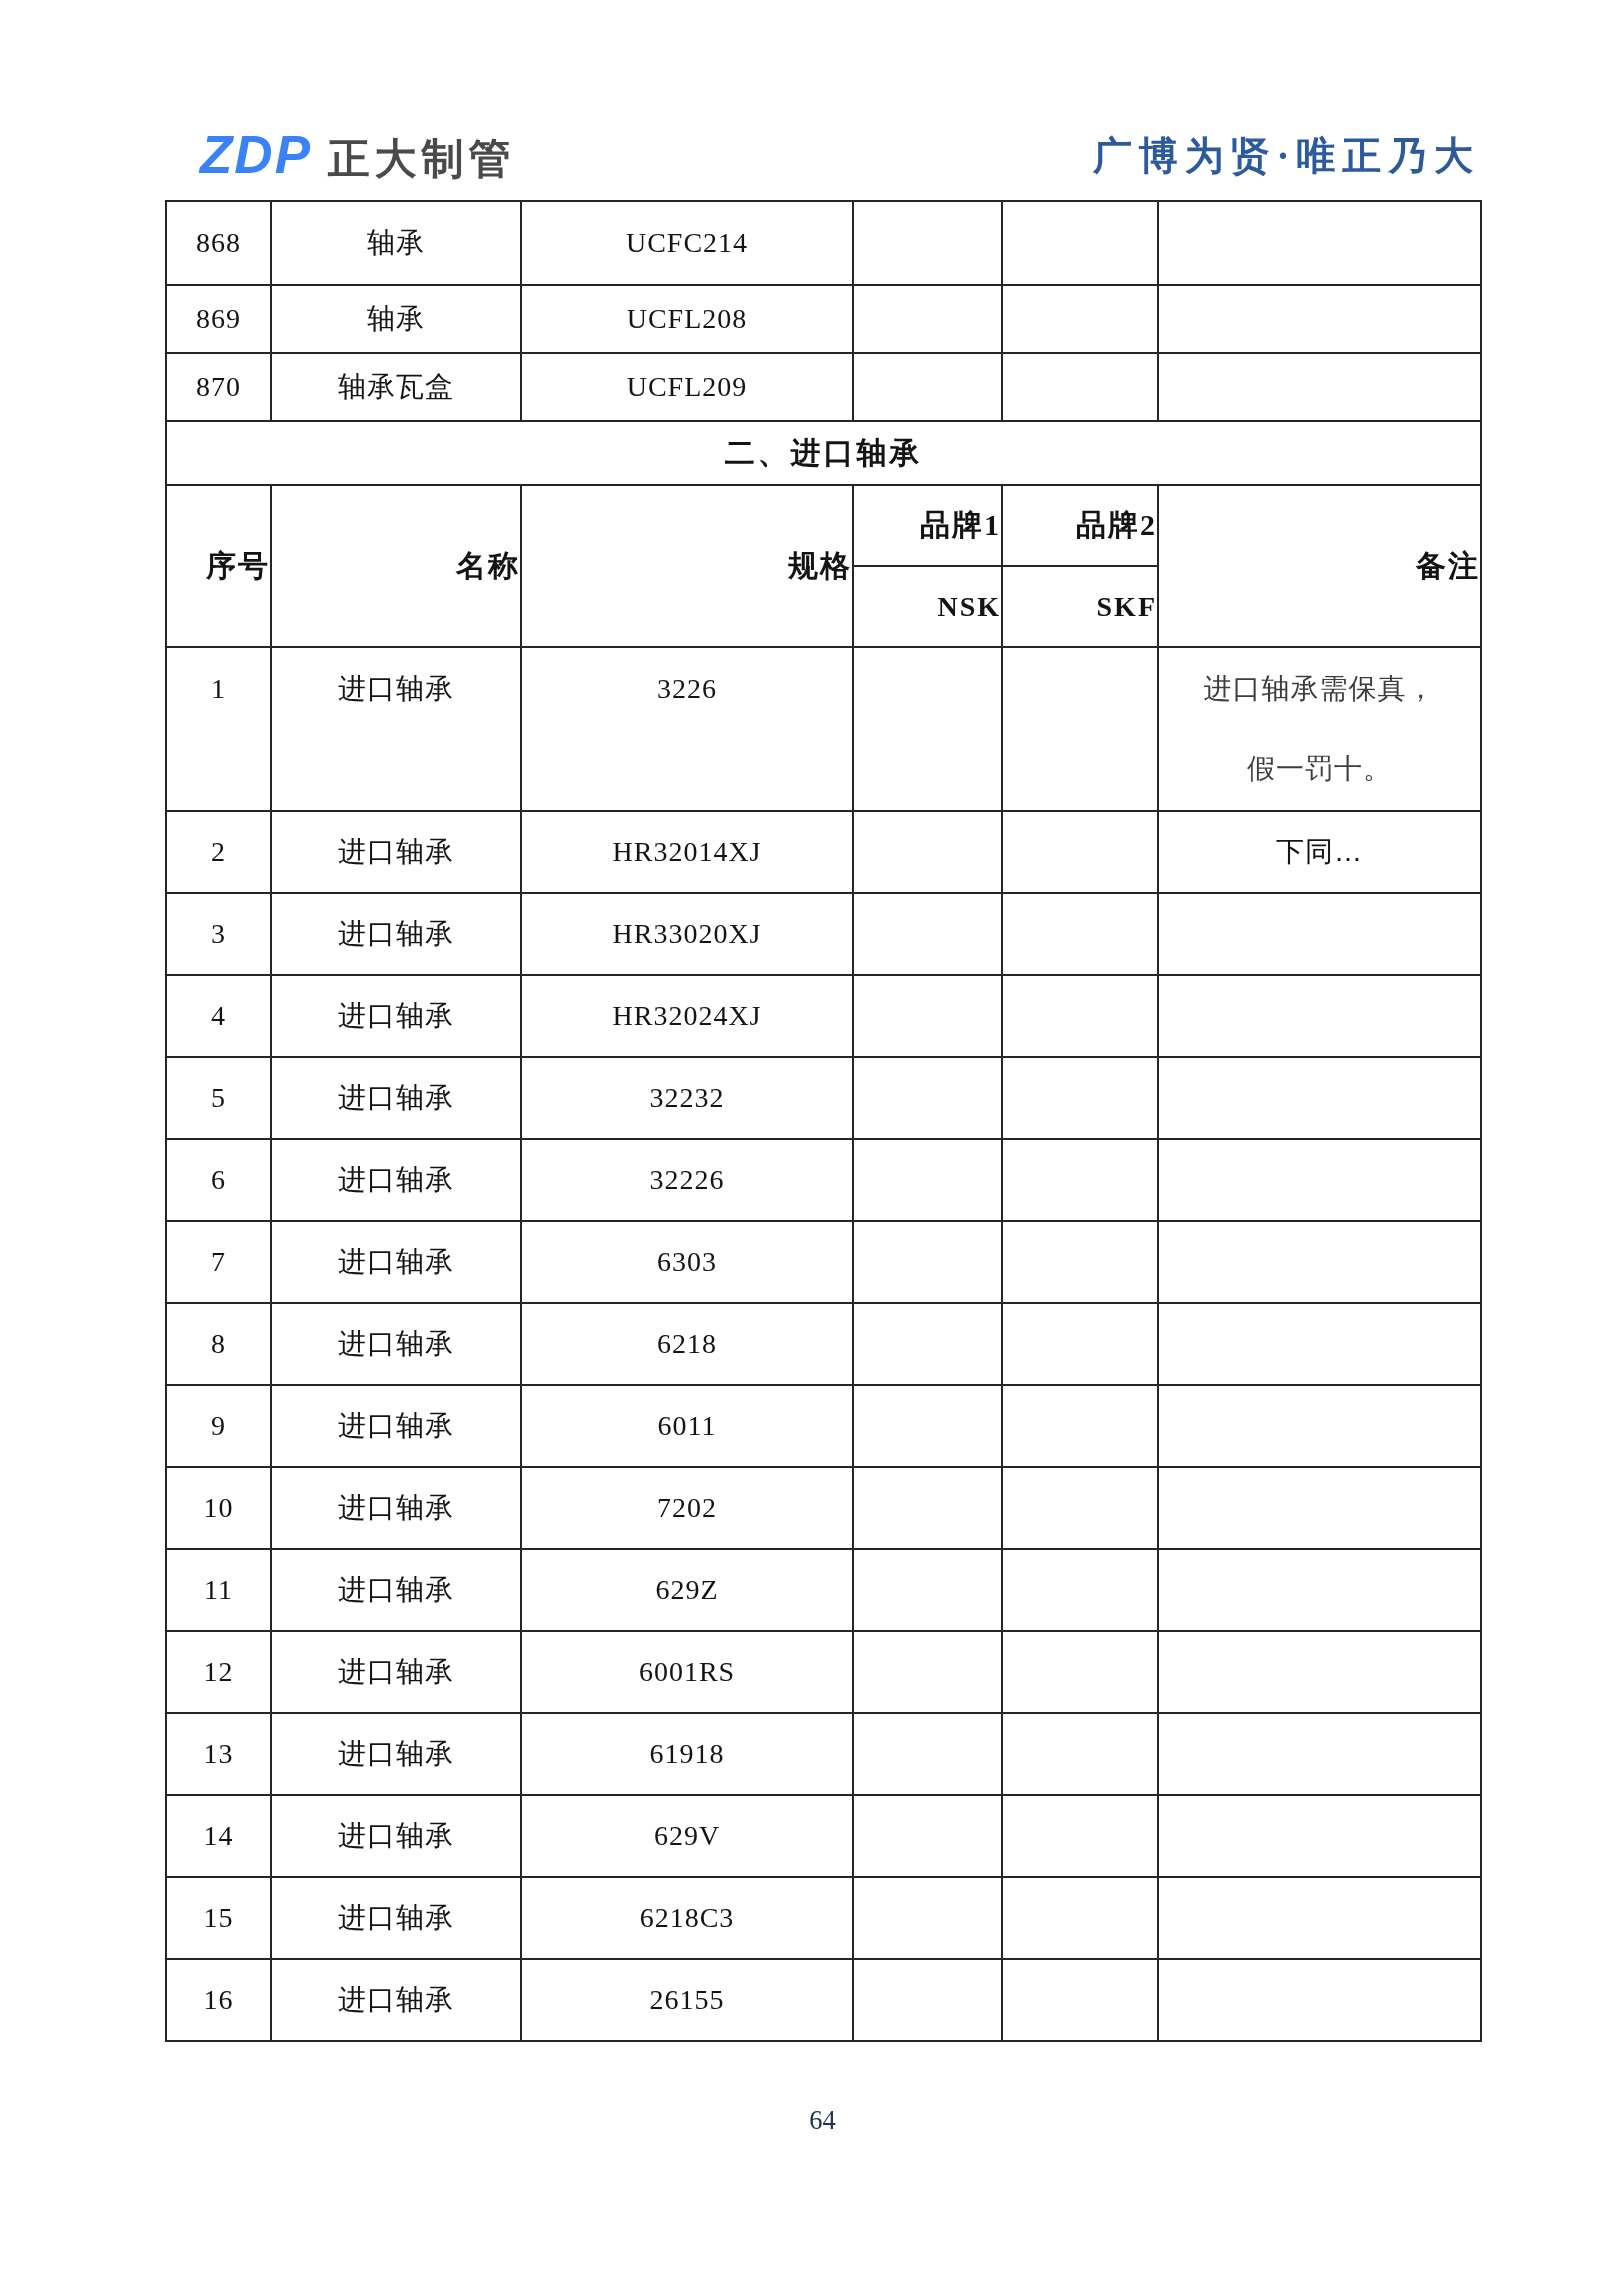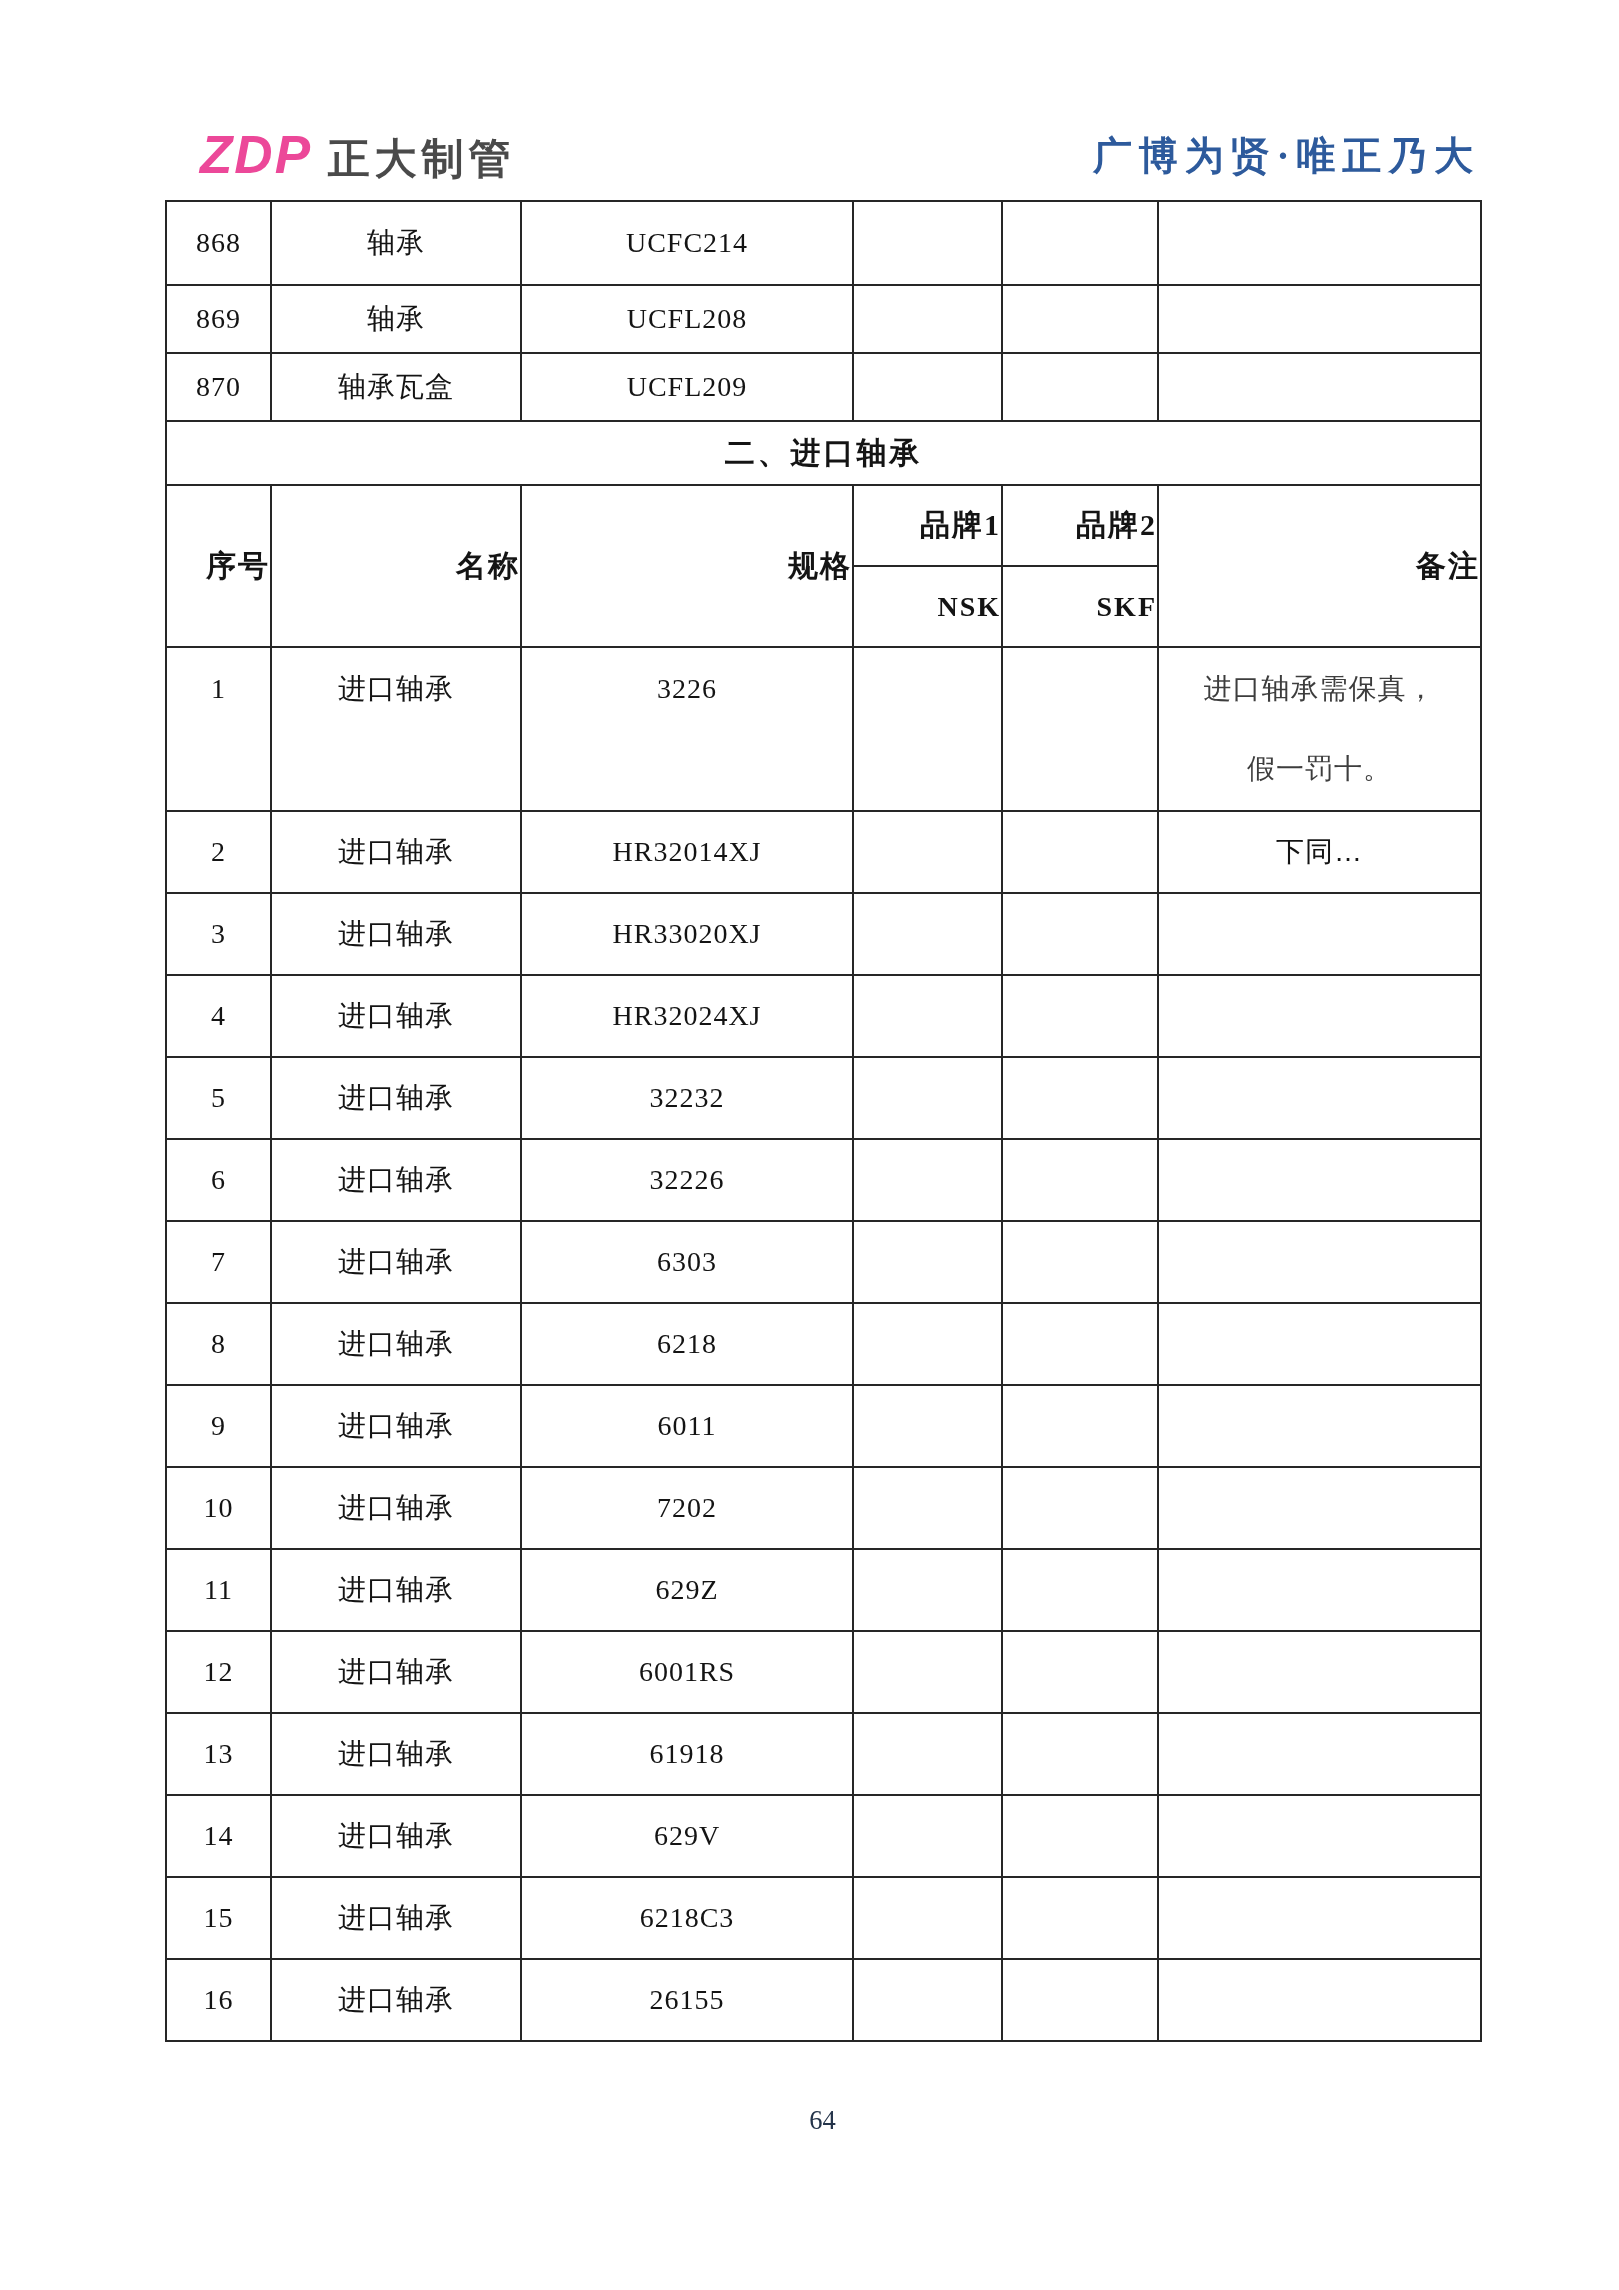--- a/index.html
+++ b/index.html
@@ -14,21 +14,21 @@
 
   
   .page-header {
     position:absolute; left:165px; width:1315px; top:123px; height:65px;
     display:flex; justify-content:space-between; align-items:center;
   }
   .logo { display:flex; align-items:baseline; gap:15.7px; margin-left:35px; }
   .logo-zdp {
     font-family:"Liberation Sans","DejaVu Sans",sans-serif;
     font-weight:bold; font-style:italic;
-    font-size:53px; letter-spacing:2px; color:#ec4899;
+    font-size:53px; letter-spacing:2px; color:#3b82f6;
   }
   .logo-cn {
     font-family:"Liberation Sans","DejaVu Sans",sans-serif;
     font-weight:bold; font-size:42px; letter-spacing:4.9px; color:#4a4a4a;
   }
   .slogan {
     font-weight:bold; font-size:39px; letter-spacing:6.9px; color:#2d5a9c;
   }
 
   

